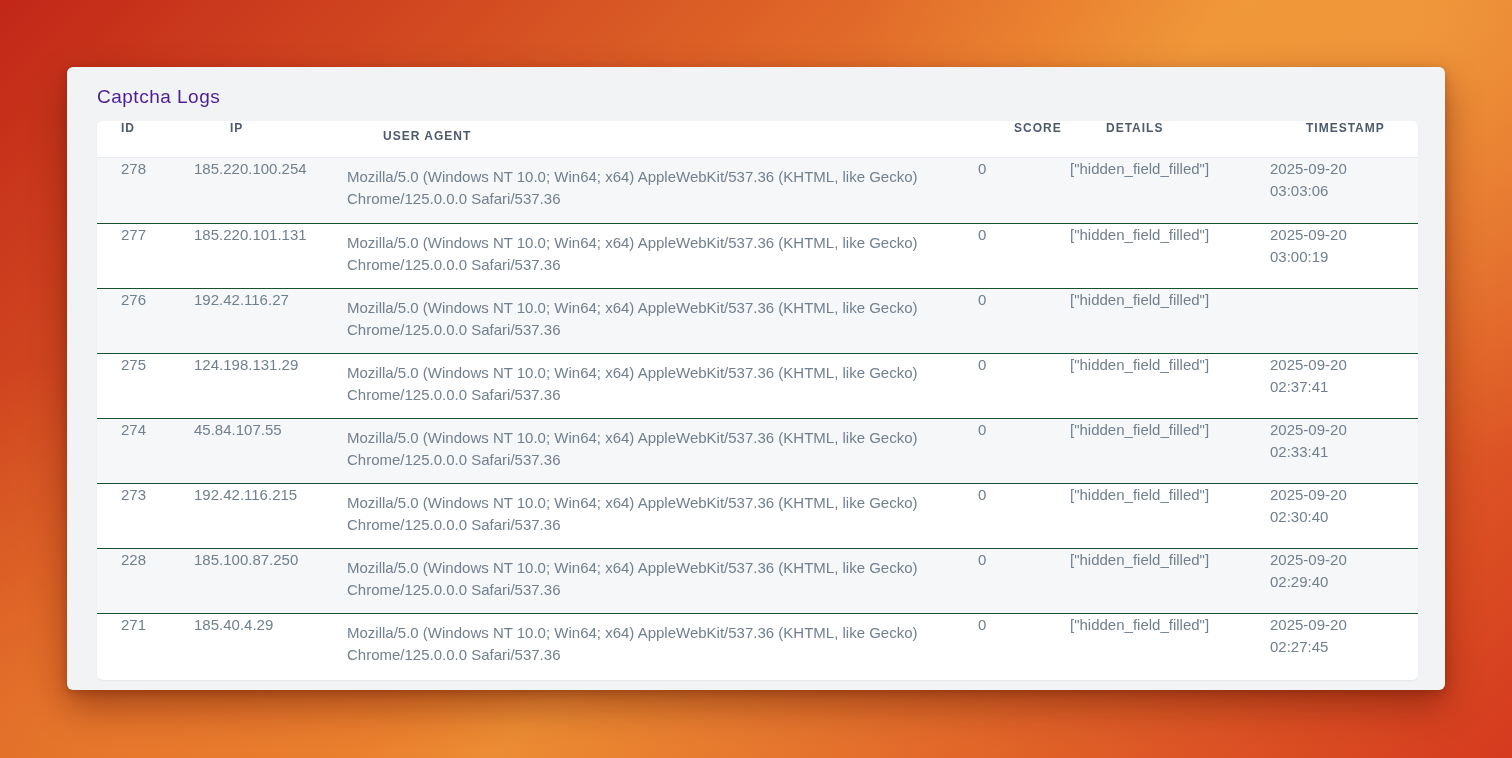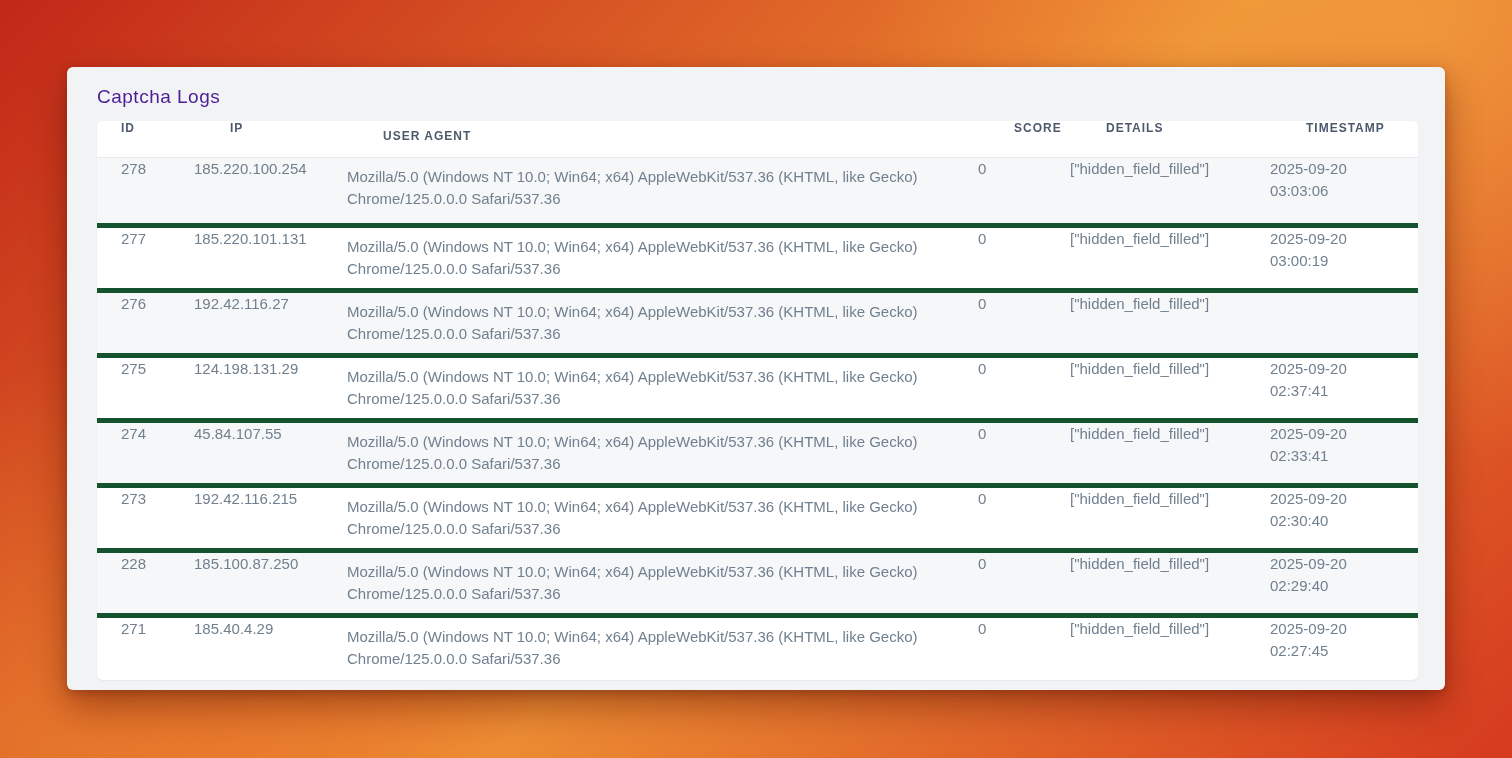--- a/index.html
+++ b/index.html
@@ -33,21 +33,21 @@
   .table-wrap {
     margin: 0 27px 0 30px;
     background: #ffffff;
     border-radius: 6px;
     box-shadow: 0 1px 2px rgba(30, 40, 60, 0.06);
     overflow: hidden;
     height: 559px;
   }
 
   .tr { display: flex; align-items: flex-start; min-height: 65px; background: #ffffff; }
-  .tr + .tr { border-top: 5px solid #14532d; }
+  .tr + .tr { border-top: 1px solid #14532d; }
   .tbody .tr:nth-child(odd) { background: #f6f7f9; }
 
   .thead .tr { min-height: 37px; background: #ffffff; border-bottom: 1px solid #e7e9ed; }
   .th {
     font-size: 12px;
     font-weight: 700;
     letter-spacing: 1px;
     text-transform: uppercase;
     color: #4d5a6d;
     padding-left: 36px;

